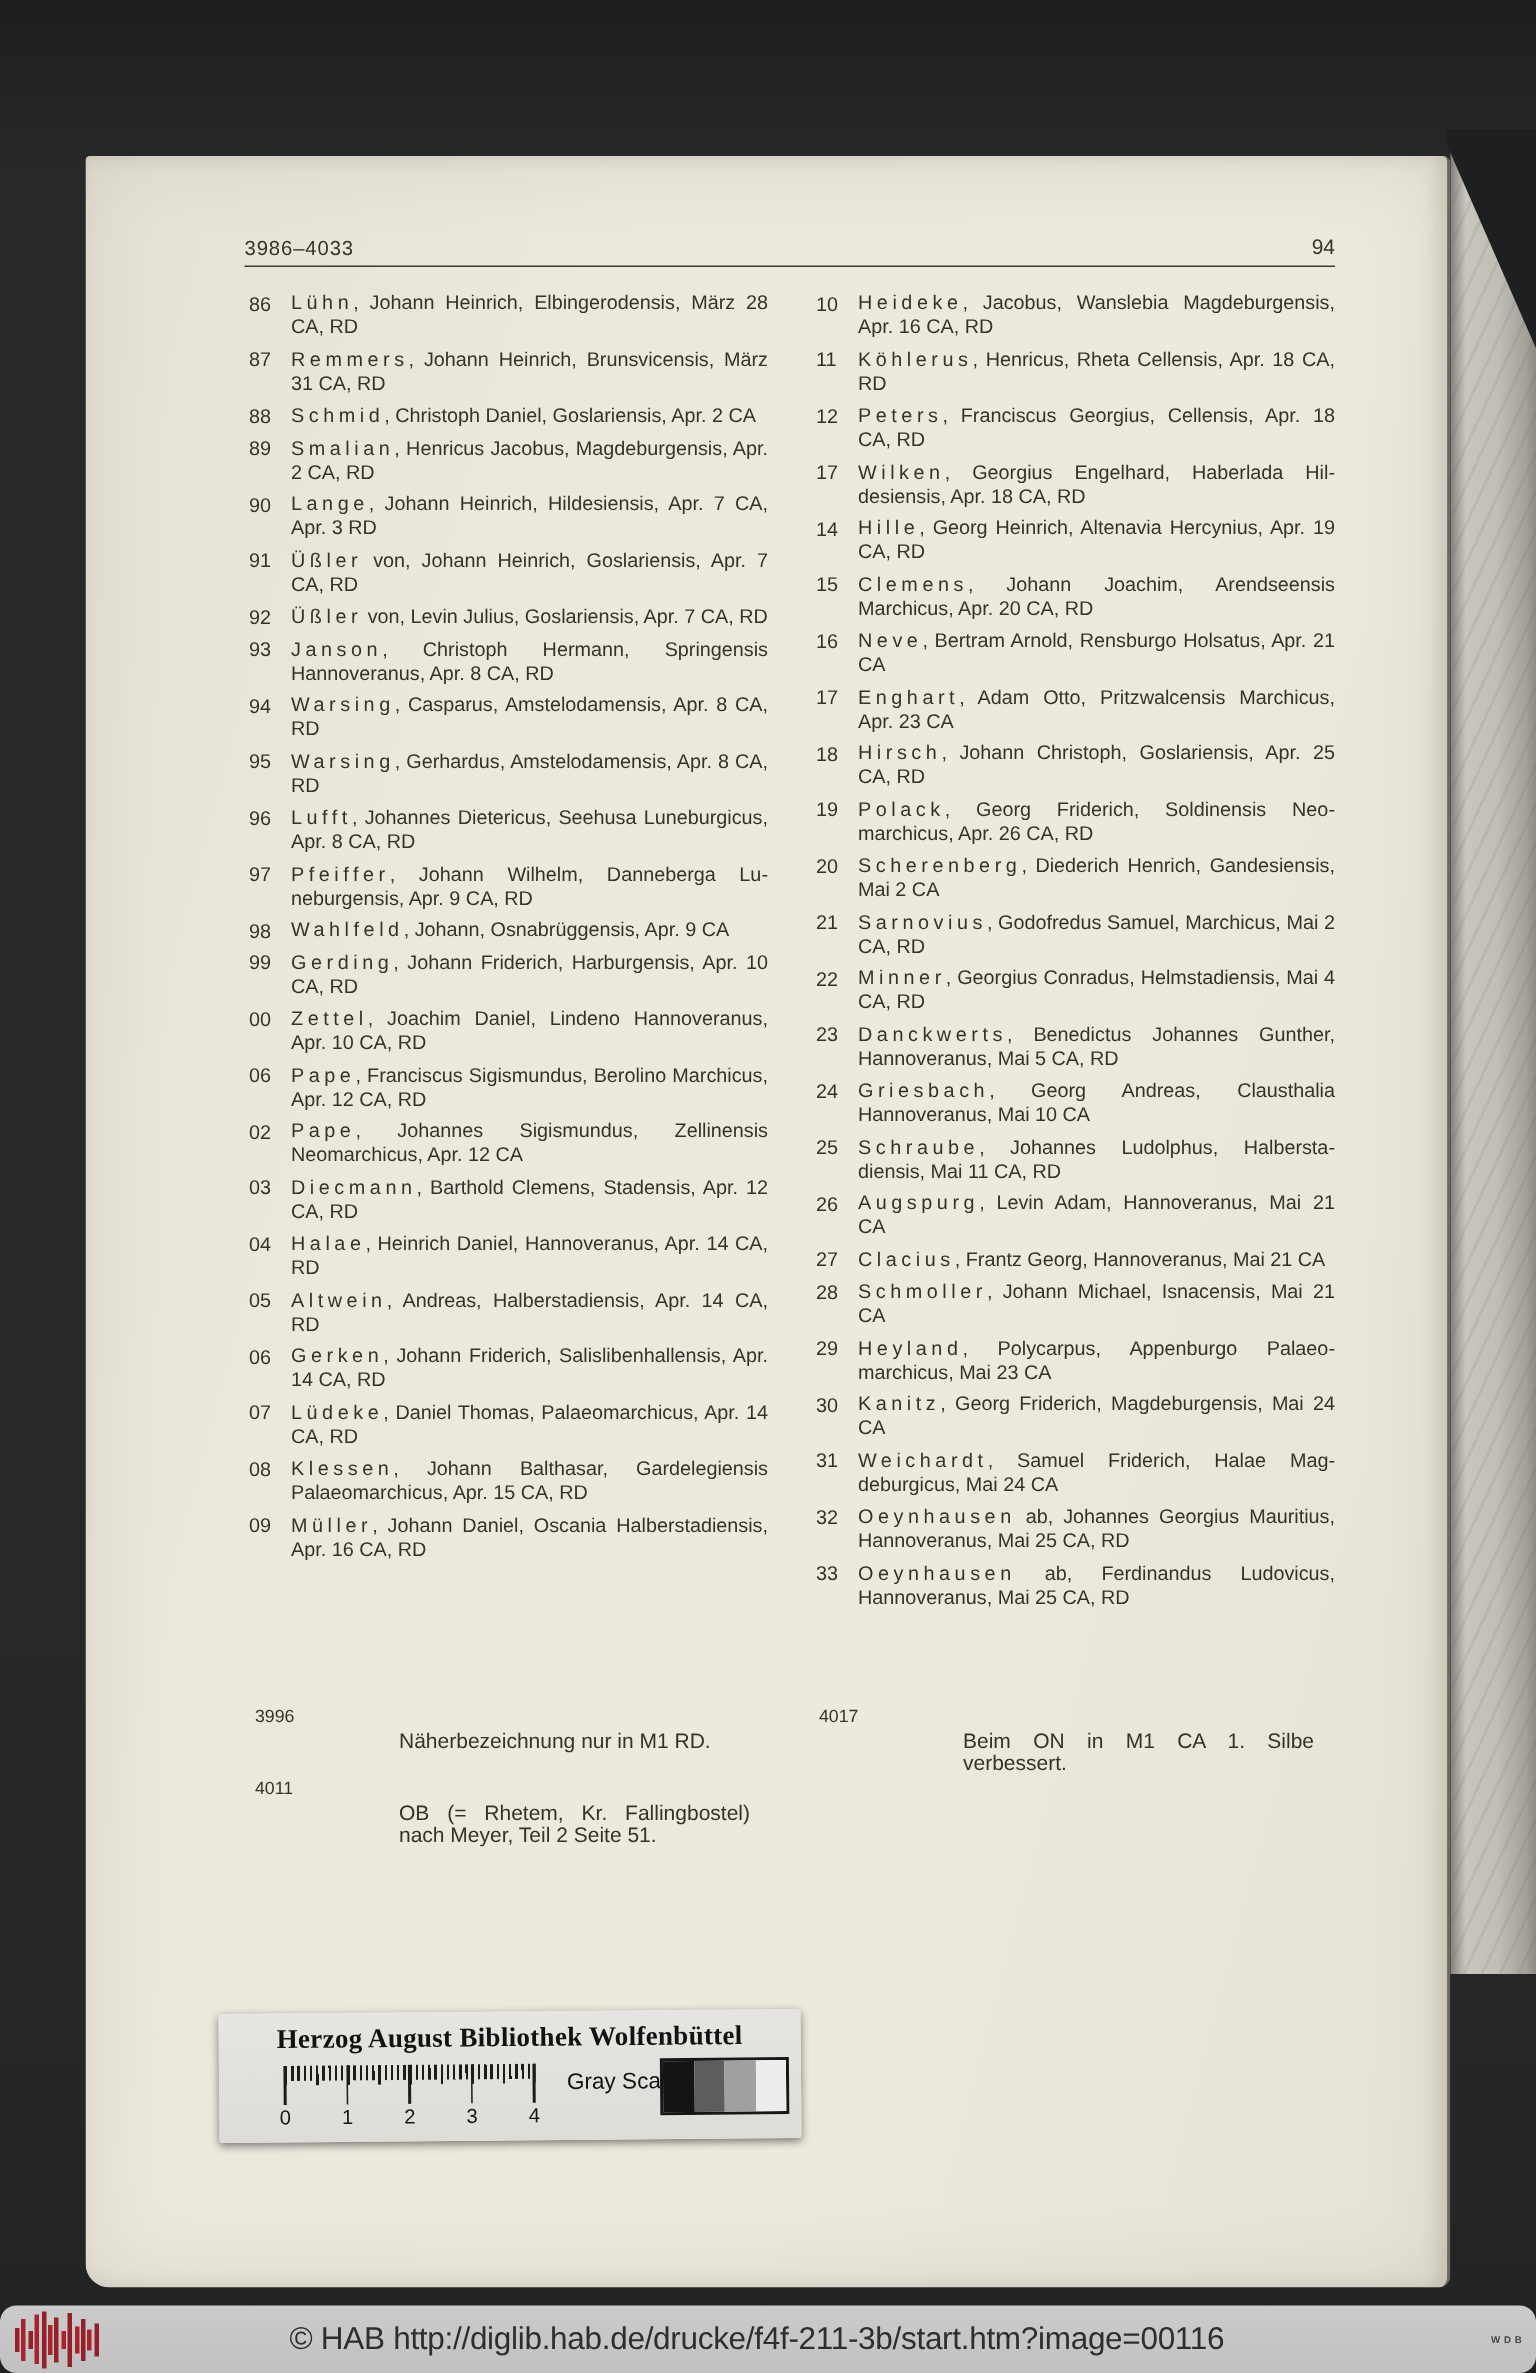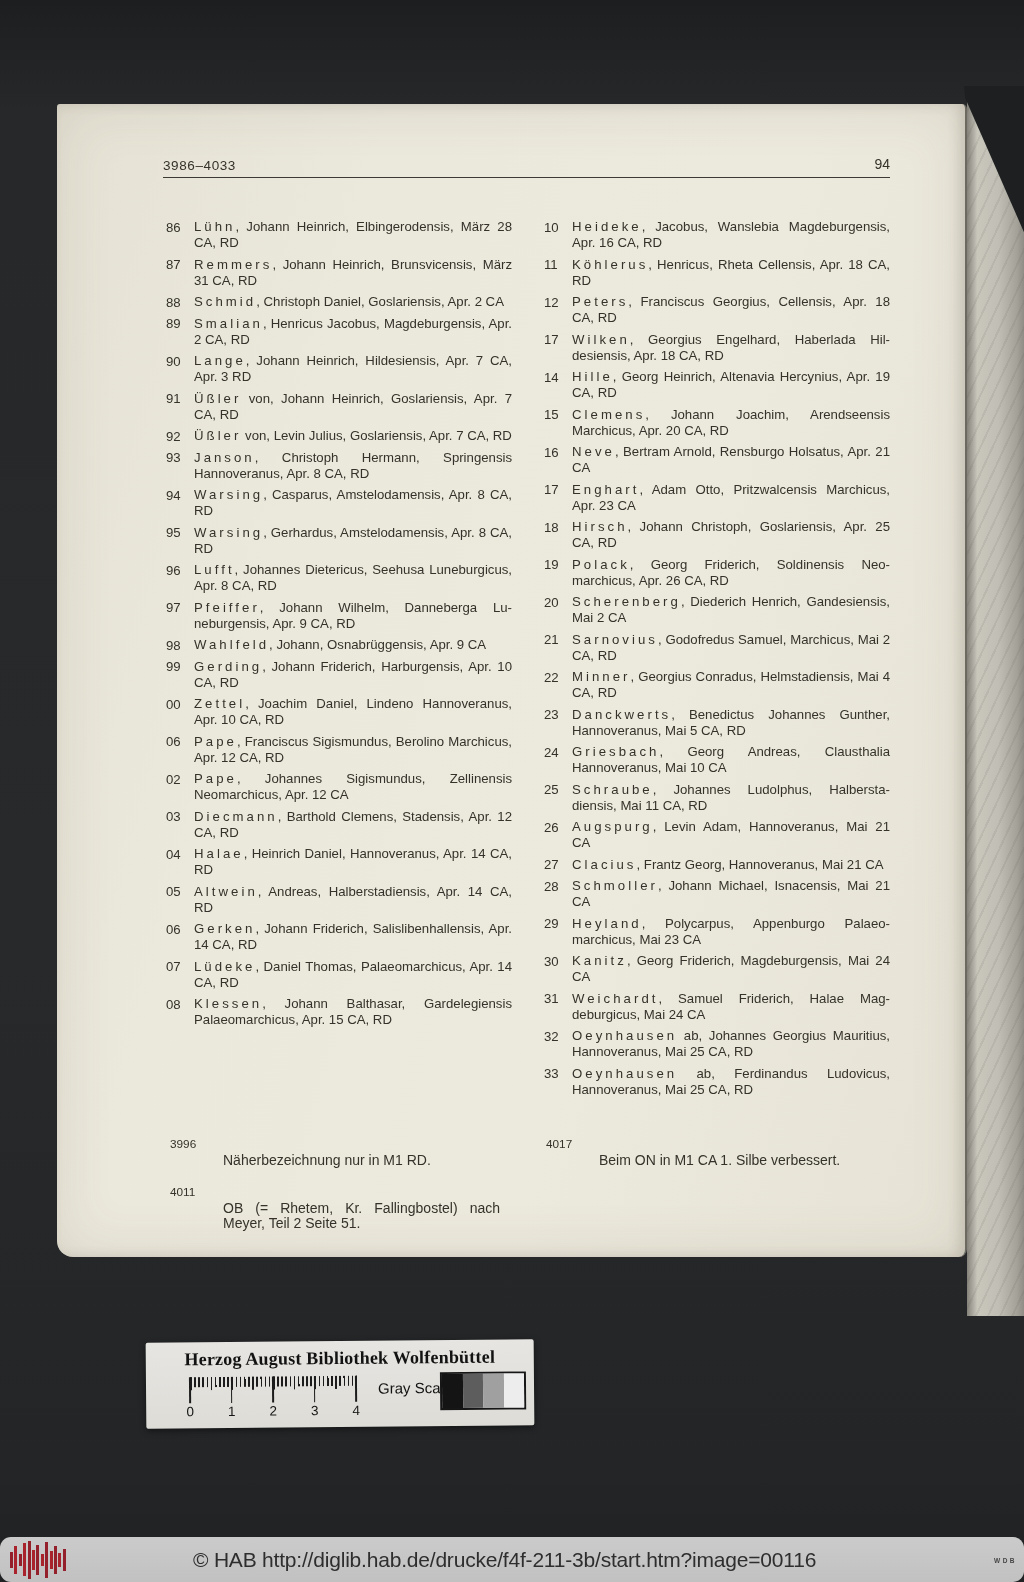--- a/index.html
+++ b/index.html
@@ -1,53 +1,53 @@
 <!DOCTYPE html>
 <html><head>
 <meta charset="utf-8">
 <style>
   html,body{margin:0;padding:0;background:#141516;}
   .scene{position:relative;width:1024px;height:1582px;overflow:hidden;
          font-family:"Liberation Sans",sans-serif;
          background:linear-gradient(180deg,#1c1e20 0%,#26282a 7%,#28292b 60%,#232527 93%,#1f2123 100%);}
 
   
-  .book-page{position:absolute;left:57px;top:104px;width:908px;height:1153px;
+  .book-page{position:absolute;left:57px;top:104px;width:908px;height:1421px;
              background:linear-gradient(105deg,#e5e2d5 0%,#ebe8dc 28%,#ece9dd 62%,#e6e3d6 100%);
              border-radius:3px 5px 8px 16px;
              border-right:2px solid #6b6960;
              box-shadow:inset 0 0 55px rgba(110,100,80,.14), inset -6px 0 12px rgba(90,85,70,.18);}
   .fore-edge{position:absolute;left:967px;top:88px;width:57px;height:1228px;
              background:linear-gradient(90deg,#84827a 0%,#c9c7bc 18%,#c1bfb5 55%,#a3a198 88%,#8e8c84 100%);}
   .fore-edge::after{content:"";position:absolute;inset:0;
              background:repeating-linear-gradient(115deg,transparent 0 9px,rgba(80,80,74,.10) 9px 11px);}
   .cover-corner{position:absolute;left:964px;top:86px;width:60px;height:170px;background:#1d1f21;
              clip-path:polygon(0 0,100% 0,100% 86%,2% 7%);}
 
   
   .page-header{position:absolute;left:106px;top:52px;width:727px;display:flex;
                justify-content:space-between;align-items:flex-end;
                border-bottom:1.6px solid #3c3a35;padding-bottom:4px;color:#35322b;}
   .entry-range{font-size:13.5px;letter-spacing:.6px;}
   .page-number{font-size:14px;margin-bottom:1px;}
 
   
-  .col{position:absolute;top:115px;color:#35322b;}
+  .col{position:absolute;top:90px;color:#35322b;}
   .col-left{left:109px;width:348px;}
   .col-right{left:487px;width:348px;}
   .entry{display:flex;margin-bottom:5.5px;}
   .entry-no{flex:none;width:28px;font-size:13.2px;padding-top:.5px;}
   .entry-text{margin:0;width:318px;font-size:13.2px;line-height:16px;text-align:justify;}
   .surname{letter-spacing:.23em;}
 
   
   .footnotes{position:absolute;top:1033px;color:#35322b;}
   .fn-left{left:113px;width:346px;}
   .fn-right{left:489px;width:346px;}
-  .fn-row{display:flex;margin-bottom:1px;}
+  .fn-row{display:flex;margin-bottom:1px;gap:43px;}
   .fn-no{flex:none;width:37px;font-size:11.8px;}
   .fn-text{margin:16px;width:305px;font-size:14px;line-height:15px;text-align:justify;}
 
   
   .scale-card{position:absolute;left:146px;top:1341px;width:388px;height:86px;
               background:linear-gradient(180deg,#e6e5e1,#dddcd7);border-radius:2px;
               transform:rotate(-.5deg);box-shadow:0 2px 6px rgba(0,0,0,.5);}
   .sc-title{margin:0;padding-top:7px;text-align:center;
             font-family:"Liberation Serif",serif;font-weight:bold;font-size:18px;
             letter-spacing:.2px;color:#121212;}
@@ -175,20 +175,24 @@
           <p class="entry-text"><span class="surname">Gerken</span>, Johann Friderich, Salislibenhallen­sis, Apr. 14 CA, RD</p>
         </div>
         <div class="entry">
           <span class="entry-no">07</span>
           <p class="entry-text"><span class="surname">Lüdeke</span>, Daniel Thomas, Palaeomarchicus, Apr. 14 CA, RD</p>
         </div>
         <div class="entry">
           <span class="entry-no">08</span>
           <p class="entry-text"><span class="surname">Klessen</span>, Johann Balthasar, Gardelegiensis Palaeomarchicus, Apr. 15 CA, RD</p>
         </div>
+        <div class="entry">
+          <span class="entry-no">09</span>
+          <p class="entry-text"><span class="surname">Müller</span>, Johann Daniel, Oscania Halbersta­diensis, Apr. 16 CA, RD</p>
+        </div>
       </div>
     <div class="col col-right" id="col-right">
         <div class="entry">
           <span class="entry-no">10</span>
           <p class="entry-text"><span class="surname">Heideke</span>, Jacobus, Wanslebia Magdebur­gensis, Apr. 16 CA, RD</p>
         </div>
         <div class="entry">
           <span class="entry-no">11</span>
           <p class="entry-text"><span class="surname">Köhlerus</span>, Henricus, Rheta Cellensis, Apr. 18 CA, RD</p>
         </div>

